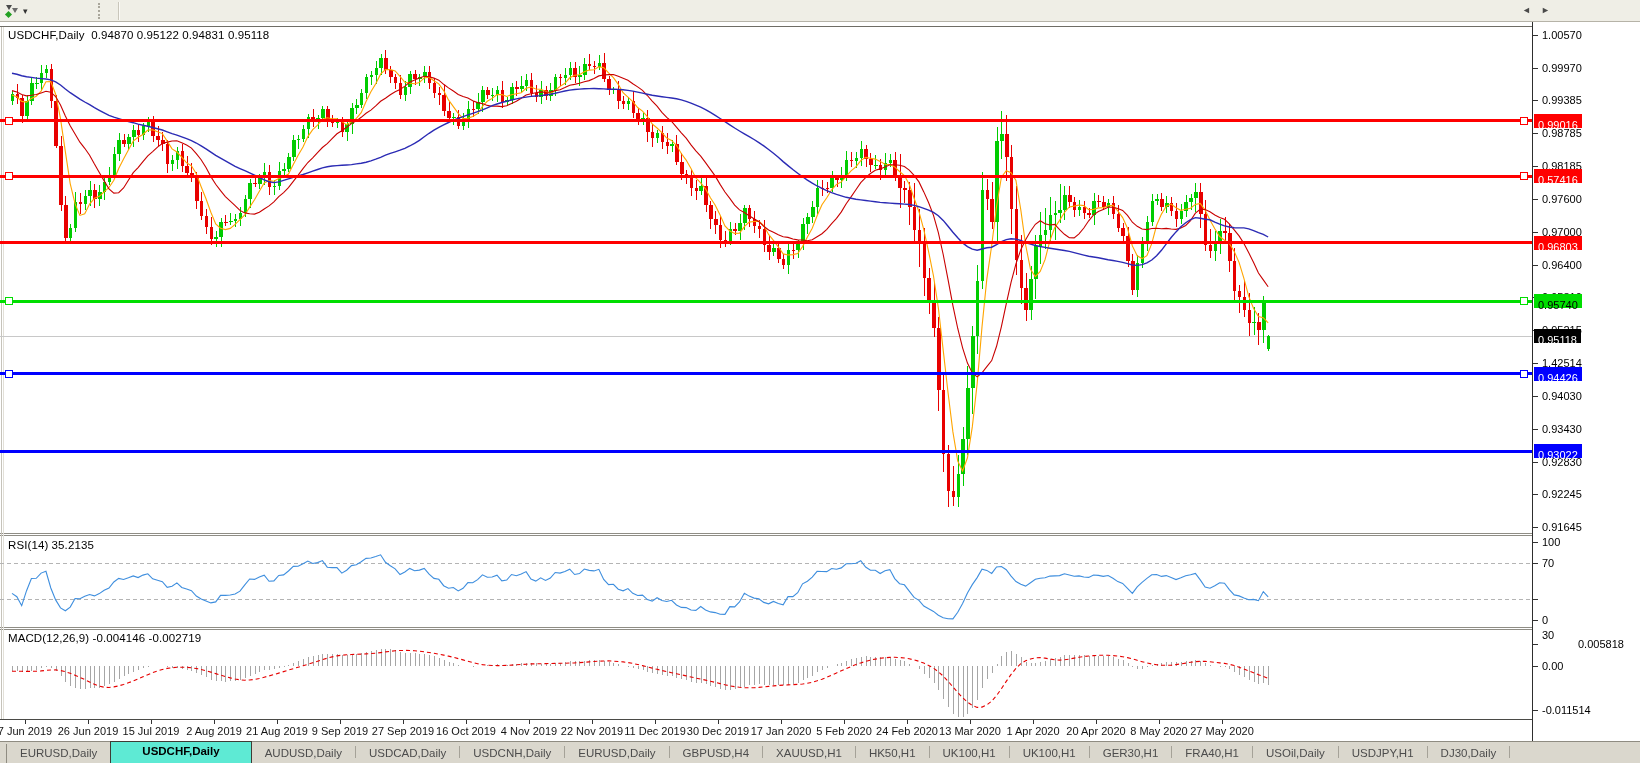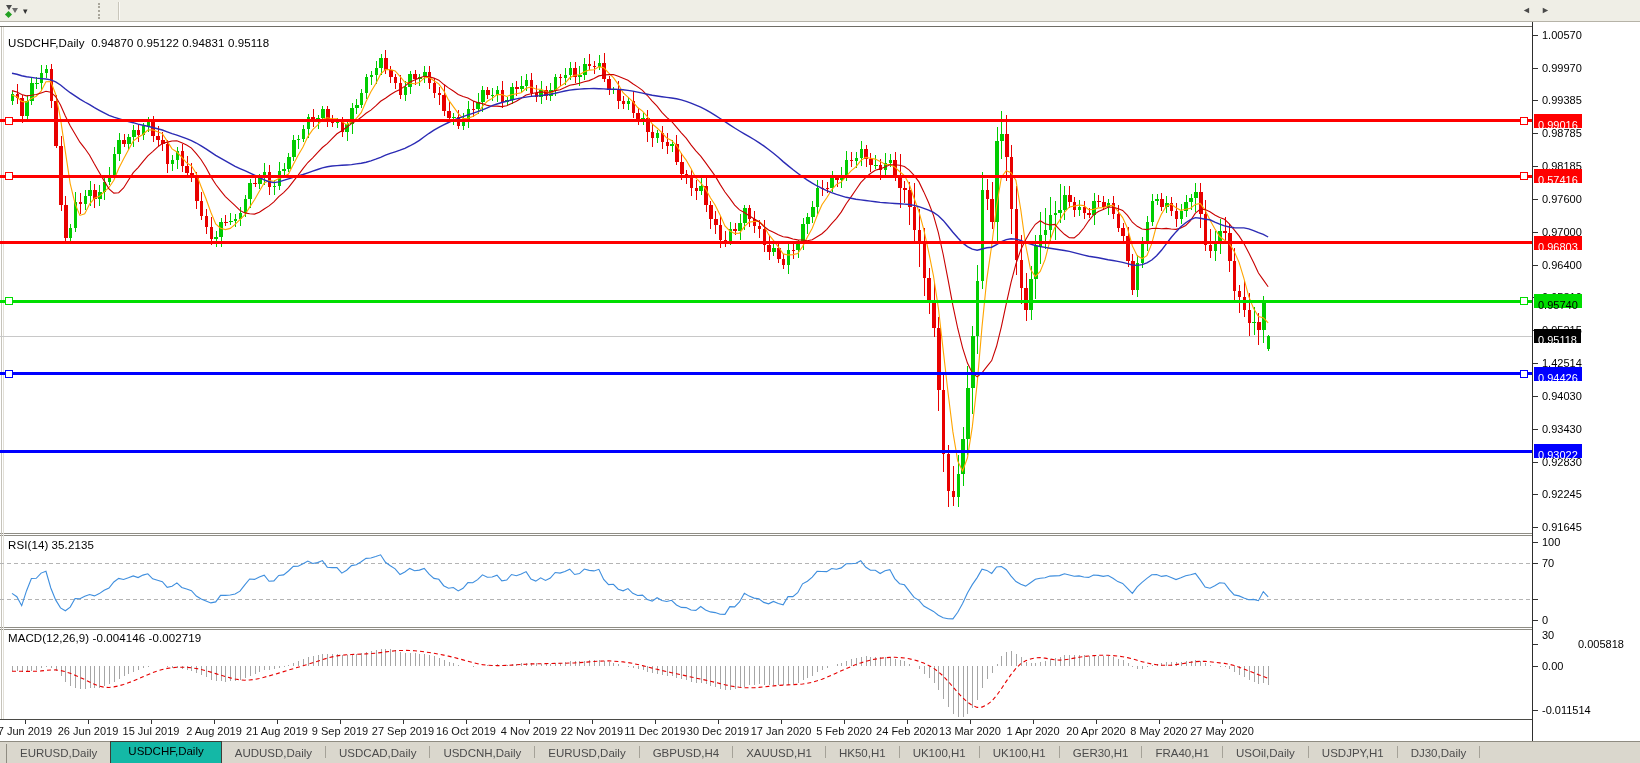--- a/index.html
+++ b/index.html
@@ -12,43 +12,43 @@
   .caret { font-size:9px; color:#333; margin:0 4px 0 3px; cursor:default; }
   .toolbar-grip { width:4px; height:16px; border-left:2px dotted #A9A69B; margin:0 6px 0 66px; }
   .tf-btn { font-size:11px; color:#1c1c1c; padding:2px 8px; margin:0 2px; border:1px solid transparent;
     line-height:14px; cursor:default; }
   .tf-btn.active { background:#FBFBF7; border:1px solid #97948A; }
   .toolbar-sep { width:2px; height:18px; border-left:1px solid #C9C6BB; border-right:1px solid #FBFAF6; margin-left:10px; }
   
   .chart-window { position:absolute; top:22px; left:0; width:1640px; height:719px; background:#fff; }
   svg.chart-svg { position:absolute; left:0; top:0; }
   .pane-title { position:absolute; font-size:11.5px; color:#000; white-space:pre; letter-spacing:0.1px; }
-  #main-title { left:8px; top:7px;margin-top:8px; }
+  #main-title { left:8px; top:7px; }
   #rsi-title  { left:8px; top:517px; }
   #macd-title { left:8px; top:610px; }
   
   .price-axis { position:absolute; left:1532px; top:0; width:108px; height:719px;
     background:#fff; border-left:1px solid #2e2e2e; }
   .ax-tick { position:absolute; left:0; width:5px; height:1px; background:#333; }
   .ax-label { position:absolute; left:9px; font-size:11px; color:#000; white-space:nowrap; }
   .ax-badge { position:absolute; left:1px; height:14px; line-height:14px; font-size:11px;
     padding:4px 4px; white-space:nowrap; }
   
   .date-axis { position:absolute; left:0; top:697px; width:1532px; height:22px;
     border-top:1px solid #4a4a46; background:#fff; }
   .date-label { position:absolute; top:5px; font-size:11px; color:#141414;
     transform:translateX(-50%); white-space:nowrap; }
   .date-tick { position:absolute; top:0; width:1px; height:4px; background:#333; }
   
   .tabbar { position:absolute; top:741px; left:0; width:1640px; height:22px;
     background:#DAD7CD; border-top:1px solid #8F8C82; display:flex; align-items:flex-end; }
   .tab-notch { width:7px; height:19px; border-right:1px solid #8F8C82; }
   .tab { font-size:11.5px; color:#4c4c4c; padding:3px 13px 4px; white-space:nowrap; cursor:default; }
-  .tab.active { background:#14b8a6; color:#000; font-weight:normal; border:1px solid #3F3C36;
-    border-bottom:none; padding:3px 17px 6px; margin-top:-3px; }
+  .tab.active { background:#5eead4; color:#000; font-weight:bold; border:1px solid #3F3C36;
+    border-bottom:none; padding:3px 31px 6px; margin-top:-3px; }
   .tab-divider { width:1px; height:12px; background:#A5A298; margin:0 0 5px 0; }
   .tab-arrows { position:absolute; left:1522px; top:5px; font-size:9px; color:#4a4a4a; letter-spacing:10px; }
 </style>
 </head>
 <body>
 
 <div class="toolbar">
   <svg class="tool-icon" viewBox="0 0 17 16">
     <path d="M3 2 L9 2 L6 7 Z" fill="#4a4a4a"></path>
     <path d="M9 5 L15 5 L12 10 Z" fill="#6a6a6a"></path>

